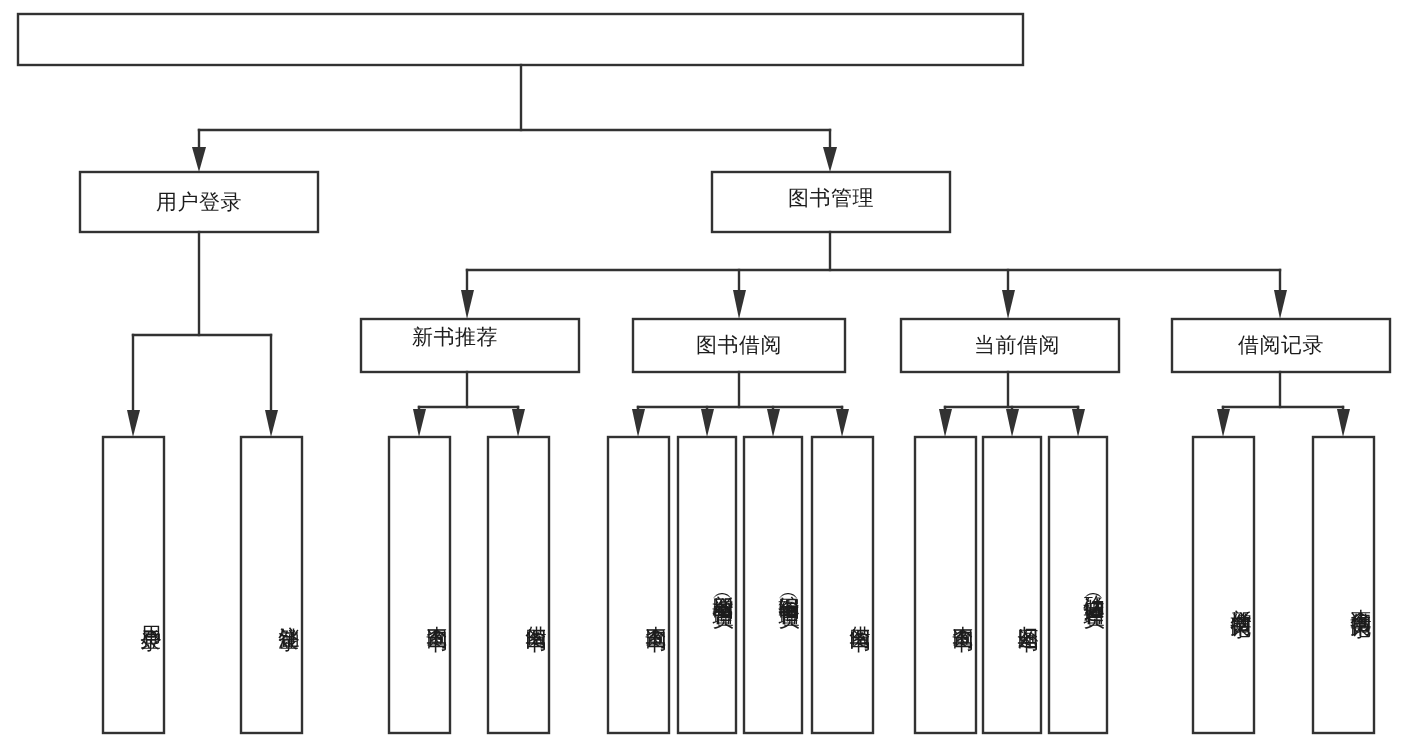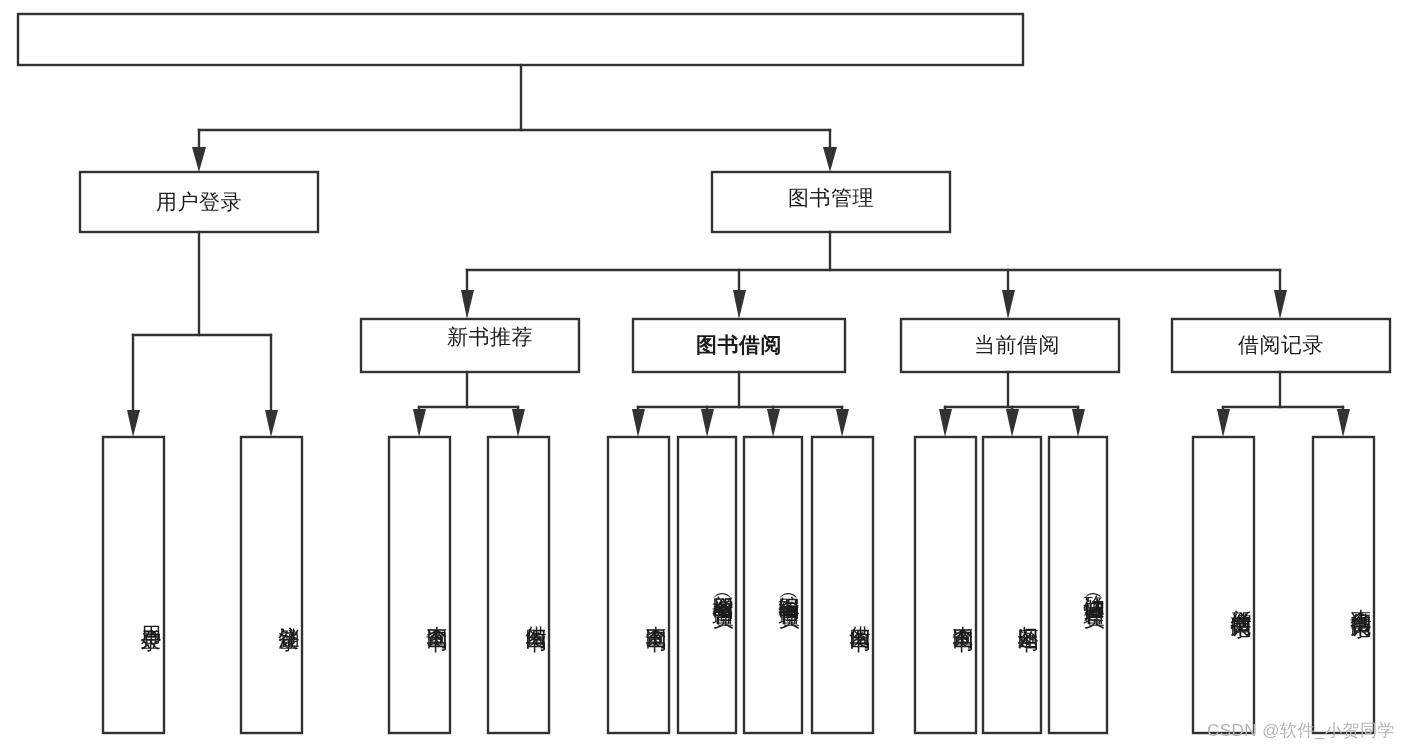--- a/index.html
+++ b/index.html
@@ -167,33 +167,32 @@
     <path class="edge-line" d="M 1223 407 L 1223 412"></path>
     <polygon class="arrow-head" points="1217,409 1230,409 1223,437"></polygon>
     <path class="edge-line" d="M 1343 407 L 1343 412"></path>
     <polygon class="arrow-head" points="1337,409 1350,409 1343,437"></polygon>
   </svg>
 
 
   <div class="node-label horiz" style="left:80px; top:172px; width:238px; height:60px;">用户登录</div>
   <div class="node-label horiz" style="left:712px; top:172px; width:238px; height:53px;">图书管理</div>
 
-  <div class="node-label horiz" style="left:381px; top:319px; width:218px; height:37px;">新书推荐</div>
-  <div class="node-label horiz" style="left:633px; top:319px; width:212px; height:53px;font-weight:bold;">图书借阅</div>
+  <div class="node-label horiz" style="left:346px; top:319px; width:218px; height:37px;">新书推荐</div>
+  <div class="node-label horiz" style="left:633px; top:319px; width:212px; height:53px;">图书借阅</div>
   <div class="node-label horiz" style="left:901px; top:319px; width:232px; height:53px;">当前借阅</div>
   <div class="node-label horiz" style="left:1172px; top:319px; width:218px; height:53px;">借阅记录</div>
 
   <div class="node-label vert" style="left:103px; top:498px; width:61px; height:230px;">用户登录</div>
   <div class="node-label vert" style="left:241px; top:498px; width:61px; height:230px;">注销登录</div>
   <div class="node-label vert" style="left:389px; top:498px; width:61px; height:230px;">查询图书</div>
   <div class="node-label vert" style="left:488px; top:498px; width:61px; height:230px;">借阅图书</div>
   <div class="node-label vert" style="left:608px; top:498px; width:61px; height:230px;">查询图书</div>
   <div class="node-label vert" style="left:678px; top:447px; width:58px; height:280px;">新增图书（管理员）</div>
   <div class="node-label vert" style="left:744px; top:447px; width:58px; height:280px;">编辑图书（管理员）</div>
   <div class="node-label vert" style="left:812px; top:498px; width:61px; height:230px;">借阅图书</div>
   <div class="node-label vert" style="left:915px; top:498px; width:61px; height:230px;">查询图书</div>
   <div class="node-label vert" style="left:983px; top:498px; width:58px; height:230px;">归还图书</div>
   <div class="node-label vert" style="left:1049px; top:447px; width:58px; height:280px;">确认归还（管理员）</div>
   <div class="node-label vert" style="left:1193px; top:468px; width:61px; height:260px;">新增借阅记录</div>
   <div class="node-label vert" style="left:1313px; top:468px; width:61px; height:260px;">查询借阅记录</div>
 
-  <div class="watermark">CSDN @软件_小贺同学</div>
 </div>
 
 </body></html>

